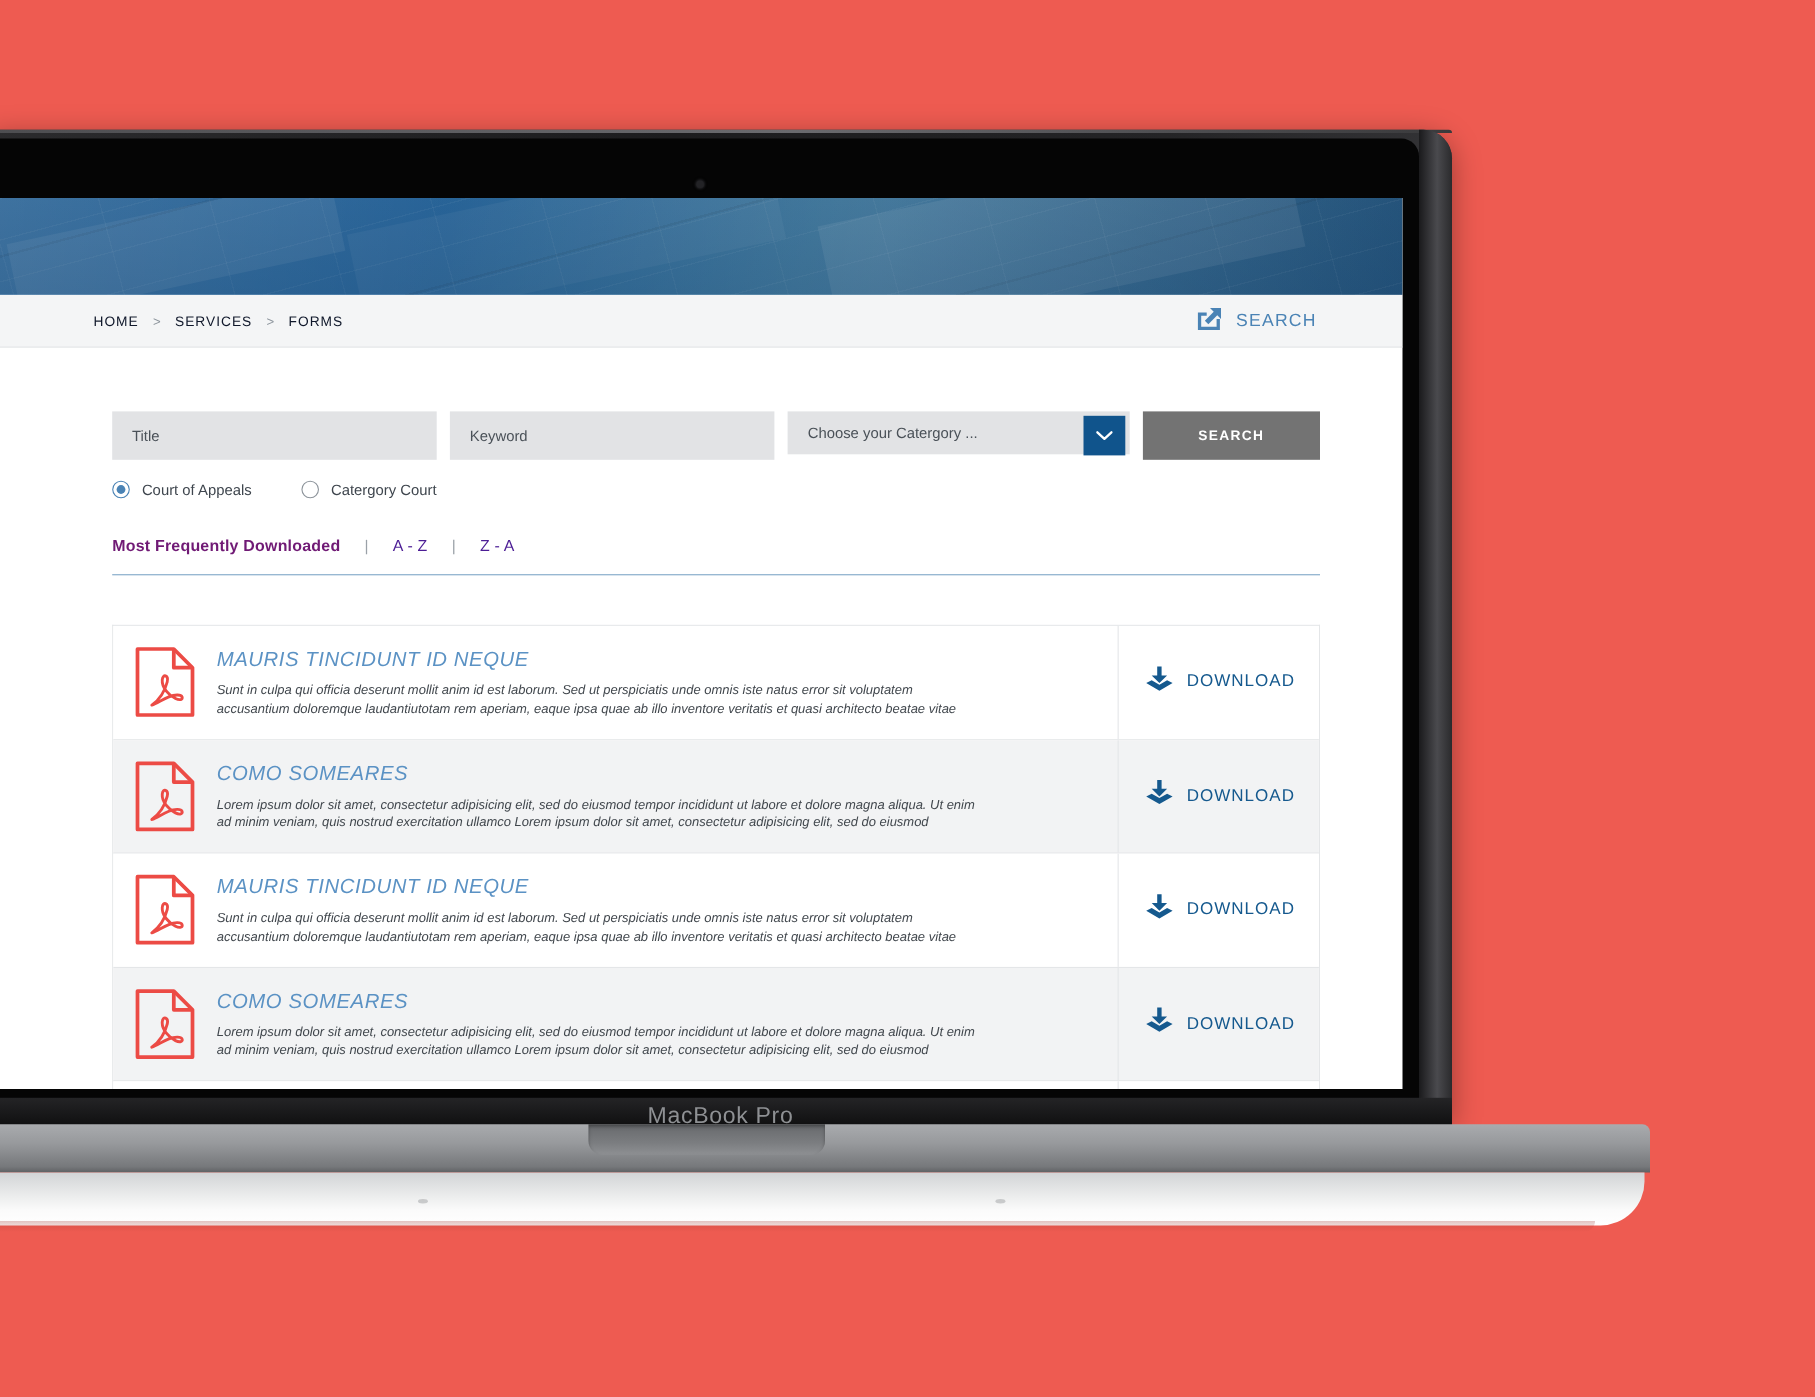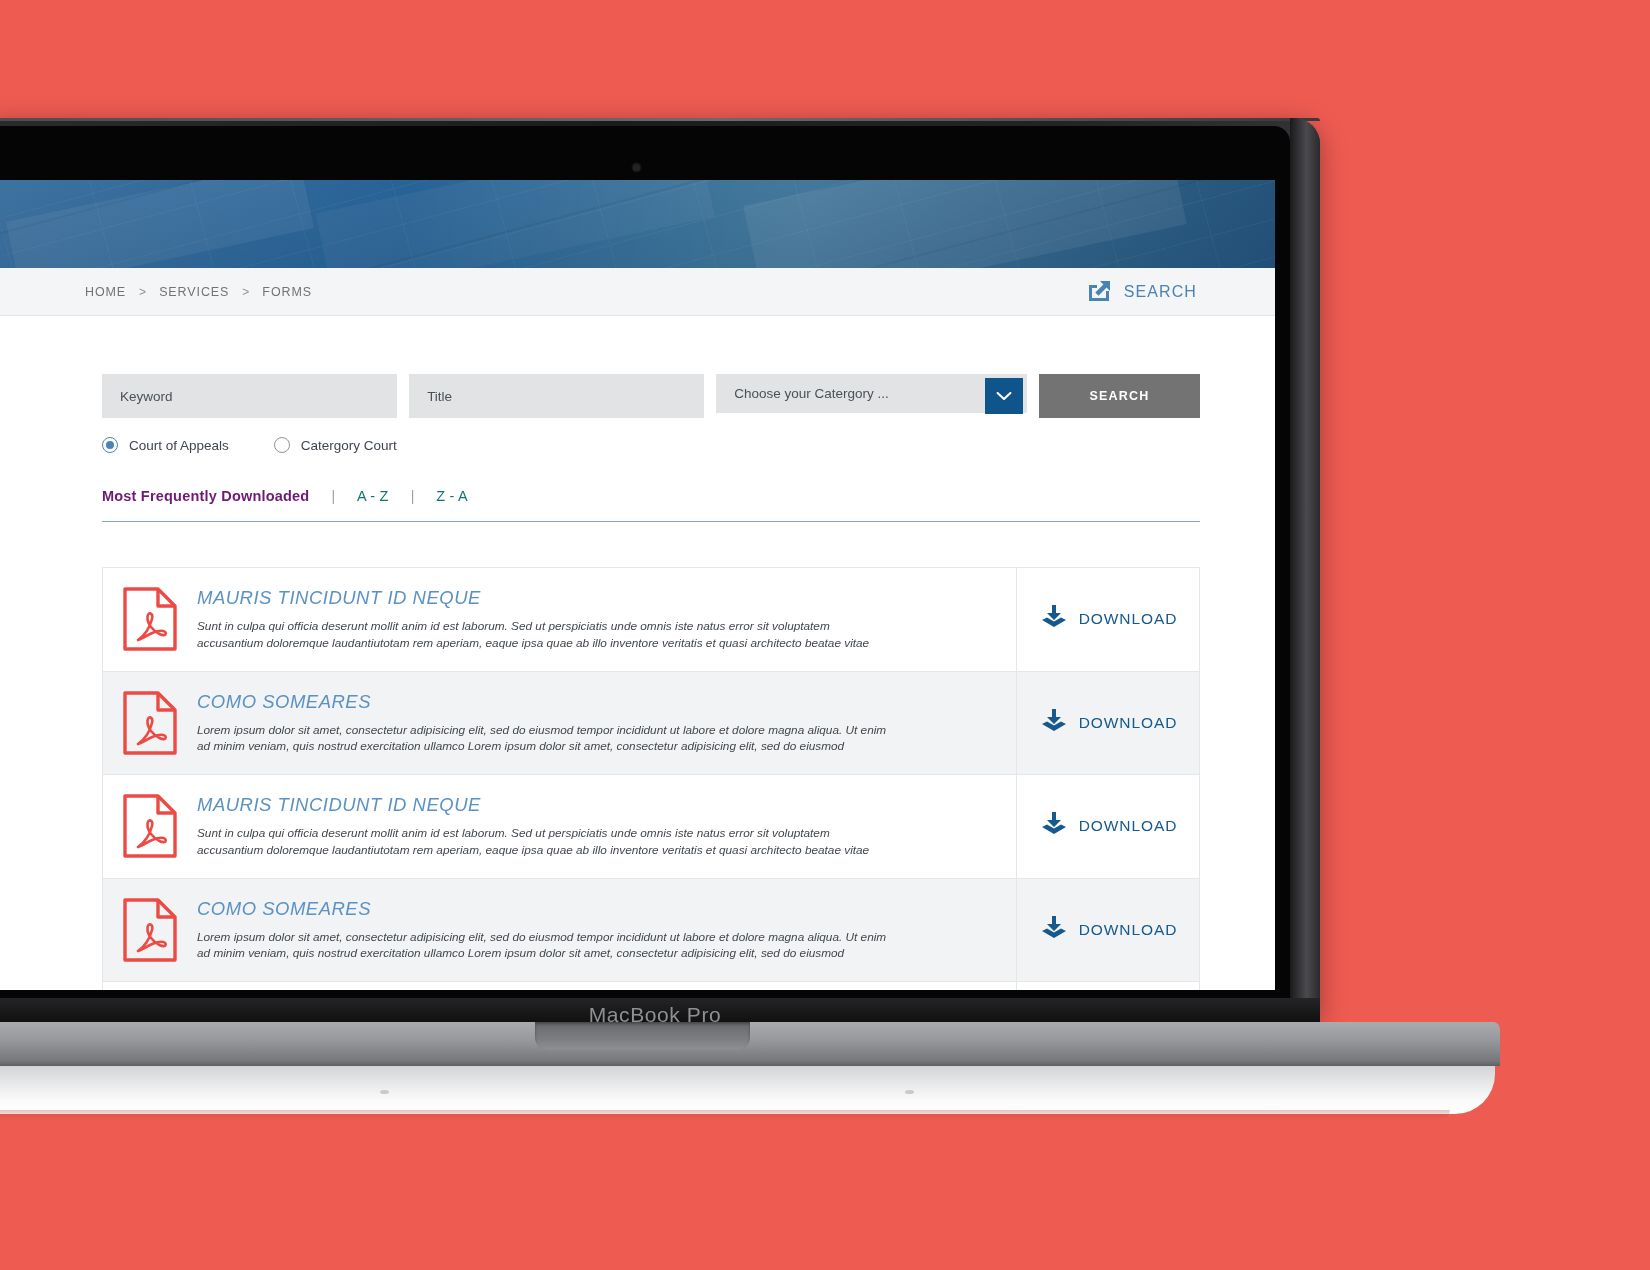--- a/index.html
+++ b/index.html
@@ -117,21 +117,21 @@
     border-bottom: 1px solid #e3e5e7;
     display: flex;
     align-items: center;
     padding: 0 78px 0 95px;
     justify-content: space-between;
   }
   .crumbs { display: flex; align-items: center; gap: 13px; }
   .crumb {
     font-size: 12.5px;
     letter-spacing: .9px;
-    color: #737373;
+    color: #0f172a;
     text-decoration: none;
   }
   .crumb-sep { font-size: 12px; color: #8b939b; }
 
   .share { display: flex; align-items: center; gap: 11px; }
   .share-label {
     font-size: 16px;
     letter-spacing: 1.1px;
     color: #4a83b5;
   }
@@ -222,21 +222,21 @@
   .sorts {
     margin-top: 35px;
     display: flex;
     align-items: baseline;
     gap: 22px;
     padding-bottom: 17px;
     border-bottom: 1.4px solid #7fa7c8;
   }
   .sort {
     font-size: 14.5px;
-    color: #0f766e;
+    color: #4c1d95;
     letter-spacing: .2px;
     cursor: pointer;
   }
   .sort.active { color: #701a75; font-weight: bold; }
   .sortsep { color: #9aa1a8; font-size: 14px; }
 
   
   .results {
     margin-top: 45px;
     border: 1px solid #e4e6e8;
@@ -401,23 +401,23 @@
               <path d="M13 2 h10 v10 l-3.4-3.4 -8.1 8.1 -3.2-3.2 8.1-8.1 Z" fill="#4a83b5"></path>
             </svg>
           </span>
           <span class="share-label">SEARCH</span>
         </div>
       </div>
 
       <div class="page">
 
         <div class="formrow">
+          <input class="field field-title" type="text" placeholder="Title" style="">
+
           <input class="field field-keyword" type="text" placeholder="Keyword" style="">
-
-          <input class="field field-title" type="text" placeholder="Title" style="">
 
           <div class="selwrap">
             <span class="seltext">Choose your Catergory ...</span>
             <span class="selbtn">
               <svg width="16" height="10" viewBox="0 0 16 10" aria-hidden="true">
                 <path d="M1.6 2 L8 8 L14.4 2" fill="none" stroke="#ffffff" stroke-width="2.1" stroke-linecap="round" stroke-linejoin="round"></path>
               </svg>
             </span>
           </div>
 

